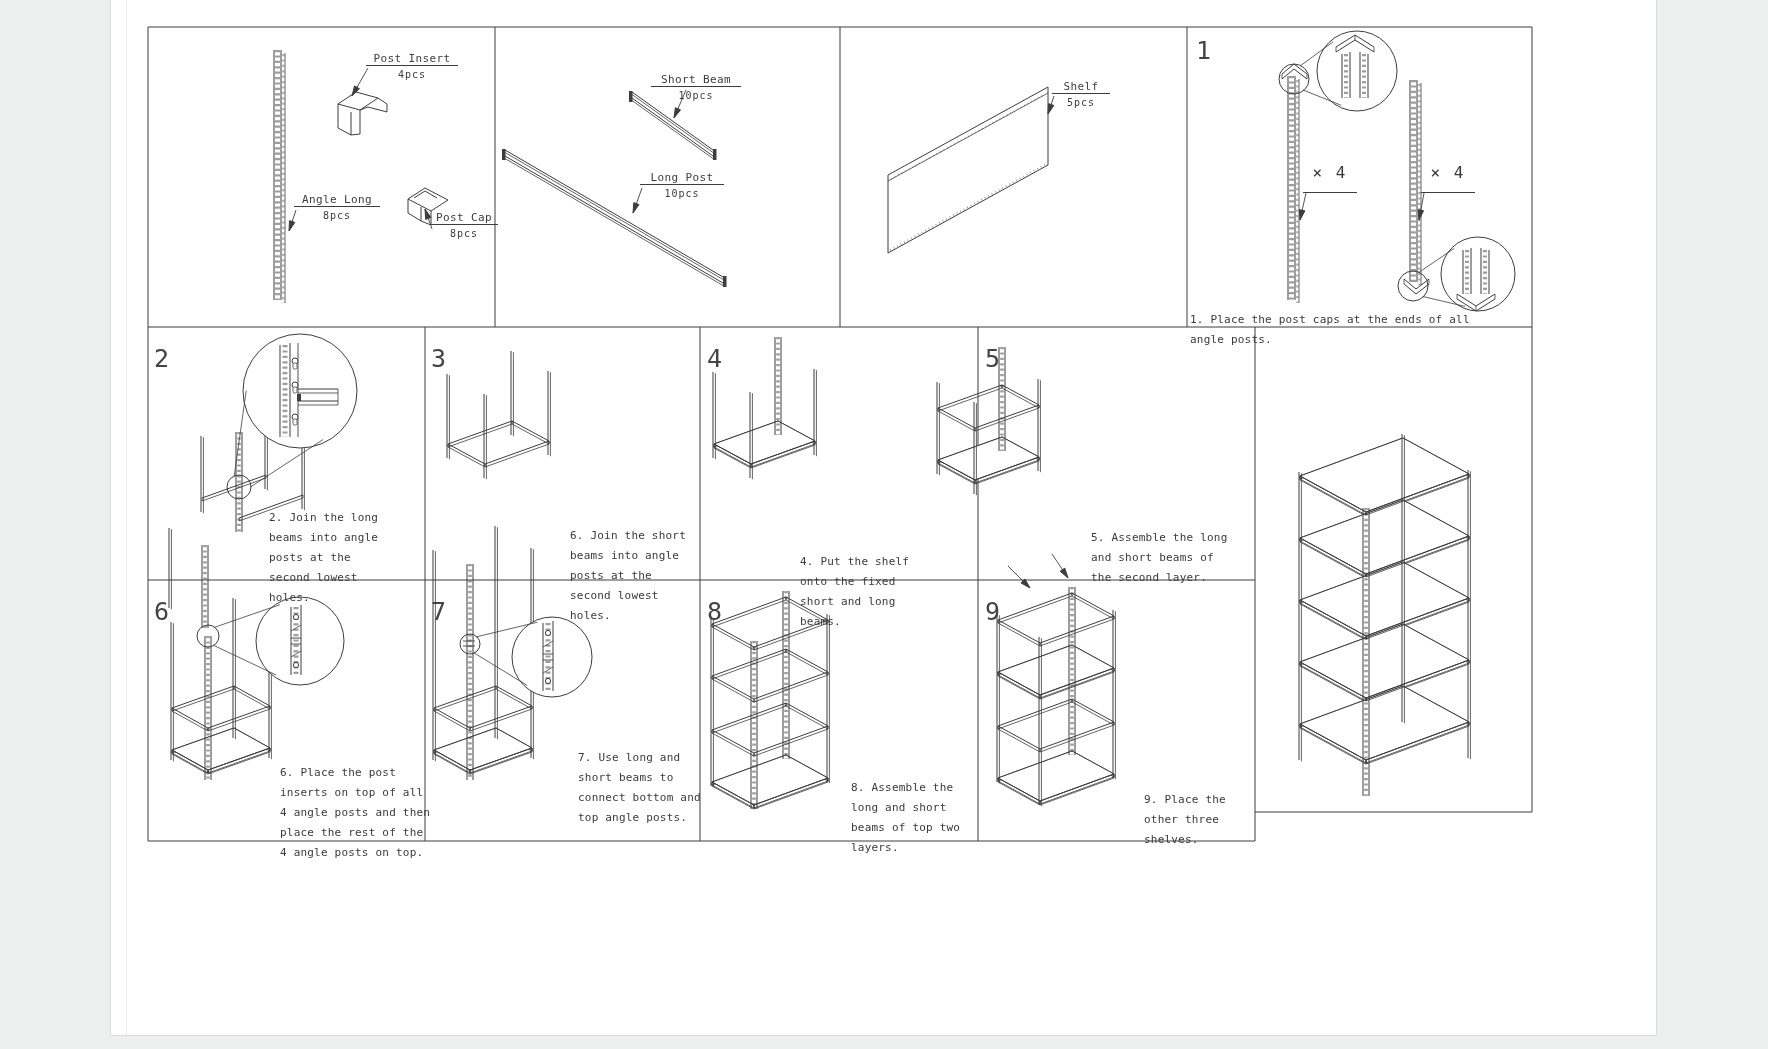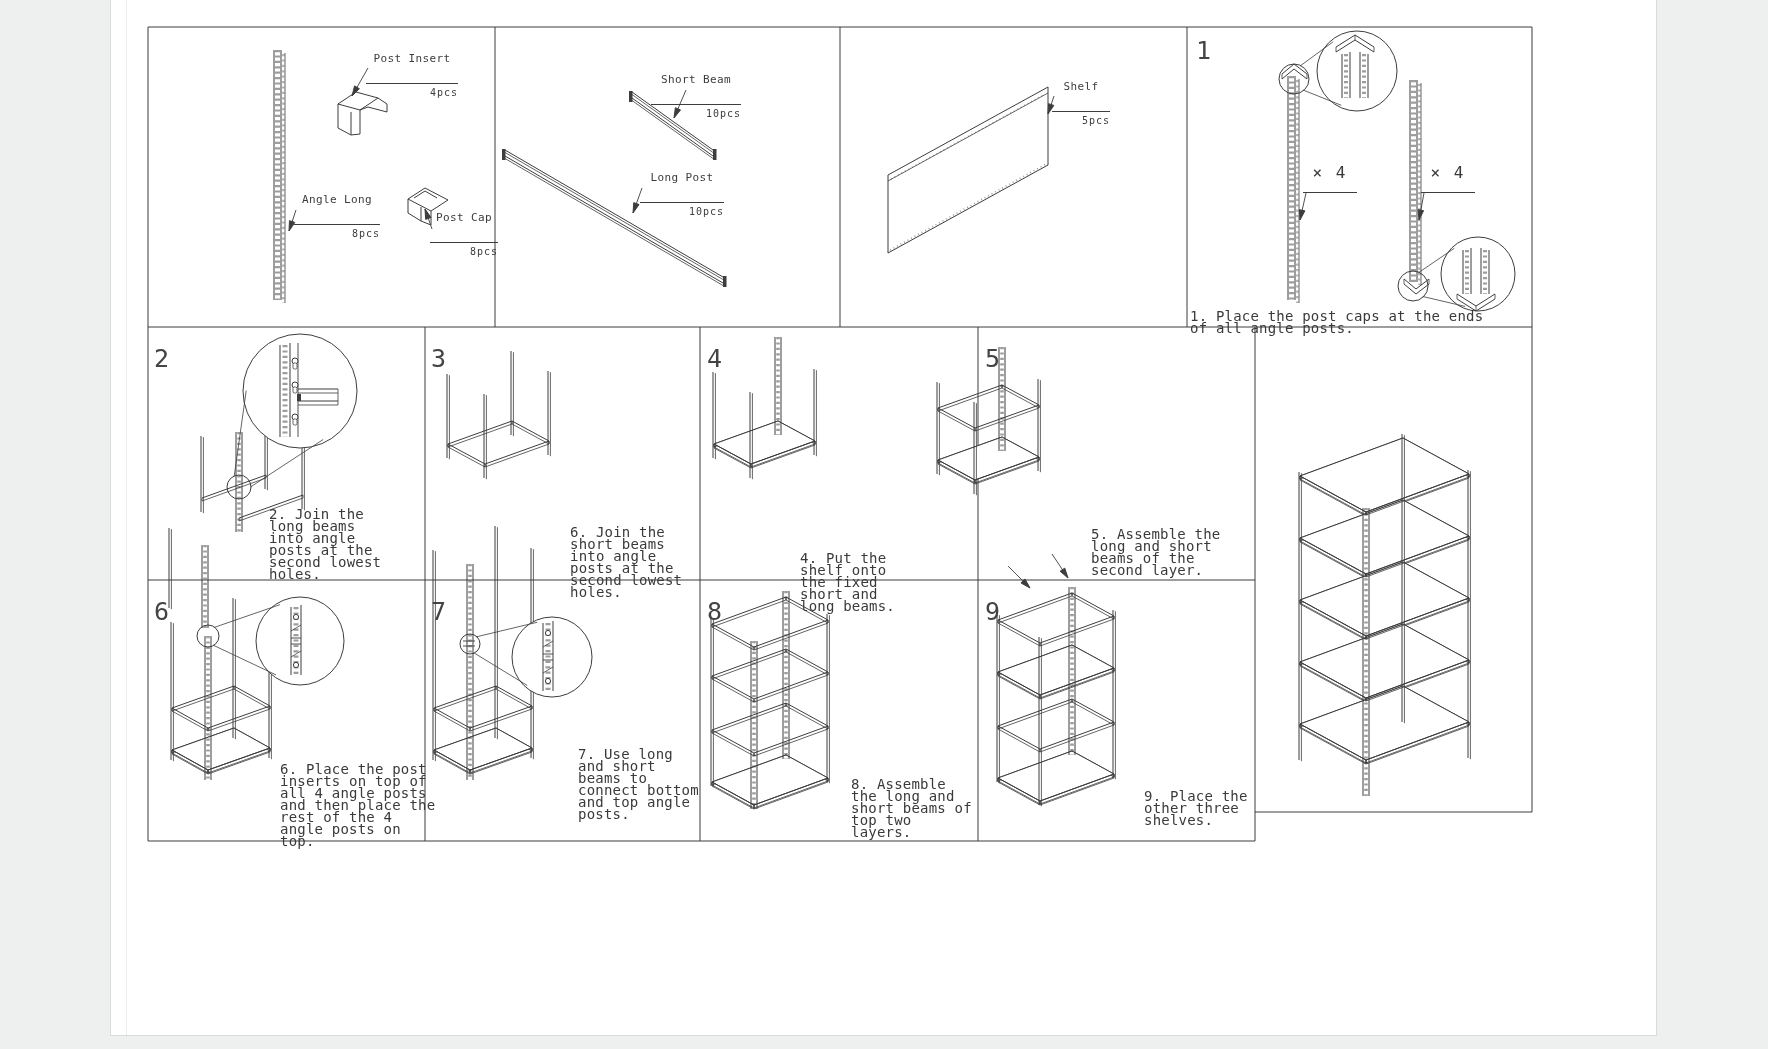--- a/index.html
+++ b/index.html
@@ -3,23 +3,23 @@
 <meta charset="utf-8">
 <style>
   *{margin:0;padding:0;box-sizing:border-box}
   html,body{width:1768px;height:1049px;background:var(--bg,#edf0ef);overflow:hidden;
             font-family:"DejaVu Sans Mono","Liberation Mono",monospace;color:var(--text,#3c3c3c)}
   .page{position:absolute;left:110px;top:0;width:1547px;height:1036px;background:var(--paper,#ffffff);
         border-left:1px solid #d9dcdb;border-right:1px solid #d9dcdb;border-bottom:1px solid #d9dcdb}
   .fold{position:absolute;left:126px;top:0;width:1px;height:1036px;background:rgba(0,0,0,.07)}
   #art{position:absolute;left:0;top:0}
   .lbl{position:absolute;white-space:normal}
-  .plabel .pname{font-size:11px;letter-spacing:.4px;text-align:center;border-bottom:1px solid var(--line,#3d3d3d);padding:0 2px 18px}
-  .plabel .pqty{font-size:10px;letter-spacing:1px;text-align:right;padding-top:3px}
-  .cap{font-size:14px;line-height:12px;letter-spacing:.2px;color:#3a3a3a}
+  .plabel .pname{font-size:11px;letter-spacing:.4px;text-align:center;border-bottom:1px solid var(--line,#3d3d3d);padding:0 2px 0}
+  .plabel .pqty{font-size:10px;letter-spacing:1px;text-align:center;padding-top:3px}
+  .cap{font-size:11px;line-height:20px;letter-spacing:.2px;color:#3a3a3a}
   .num{font-size:25px;color:#444}
   .mult{font-size:16px;letter-spacing:2px;text-align:center;border-bottom:1px solid var(--line,#3d3d3d);padding:0 2px 10px;color:#3a3a3a}
 </style>
 </head>
 <body>
 
 <div class="page"></div>
 <div class="fold"></div>
 
 <svg id="art" width="1768" height="1049">

